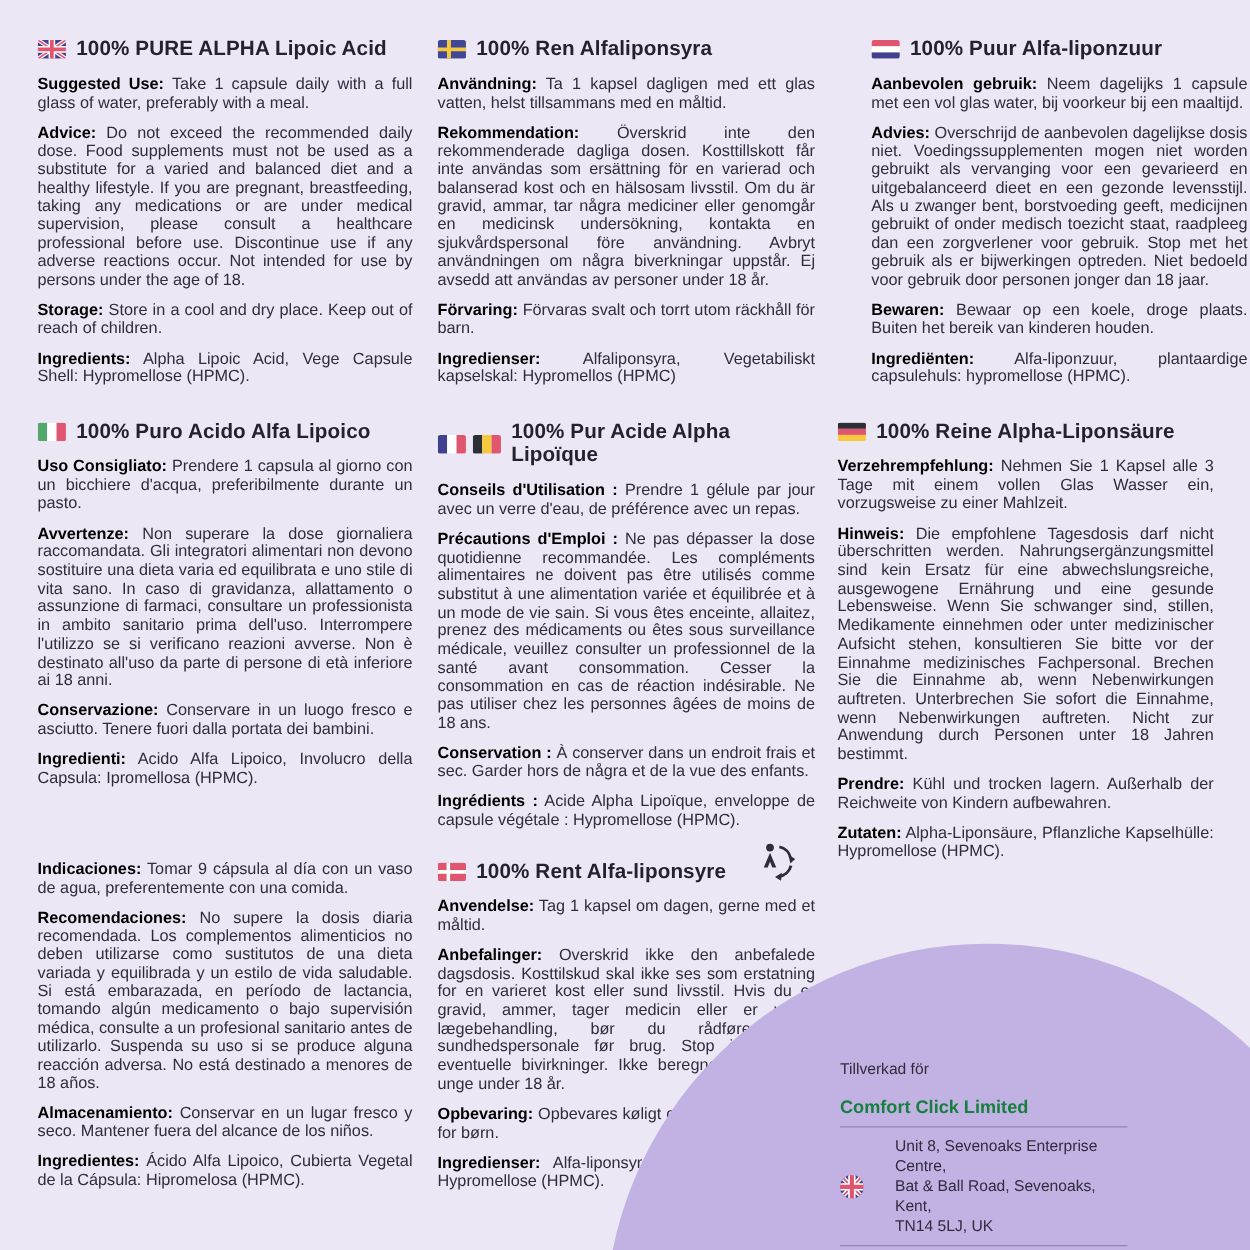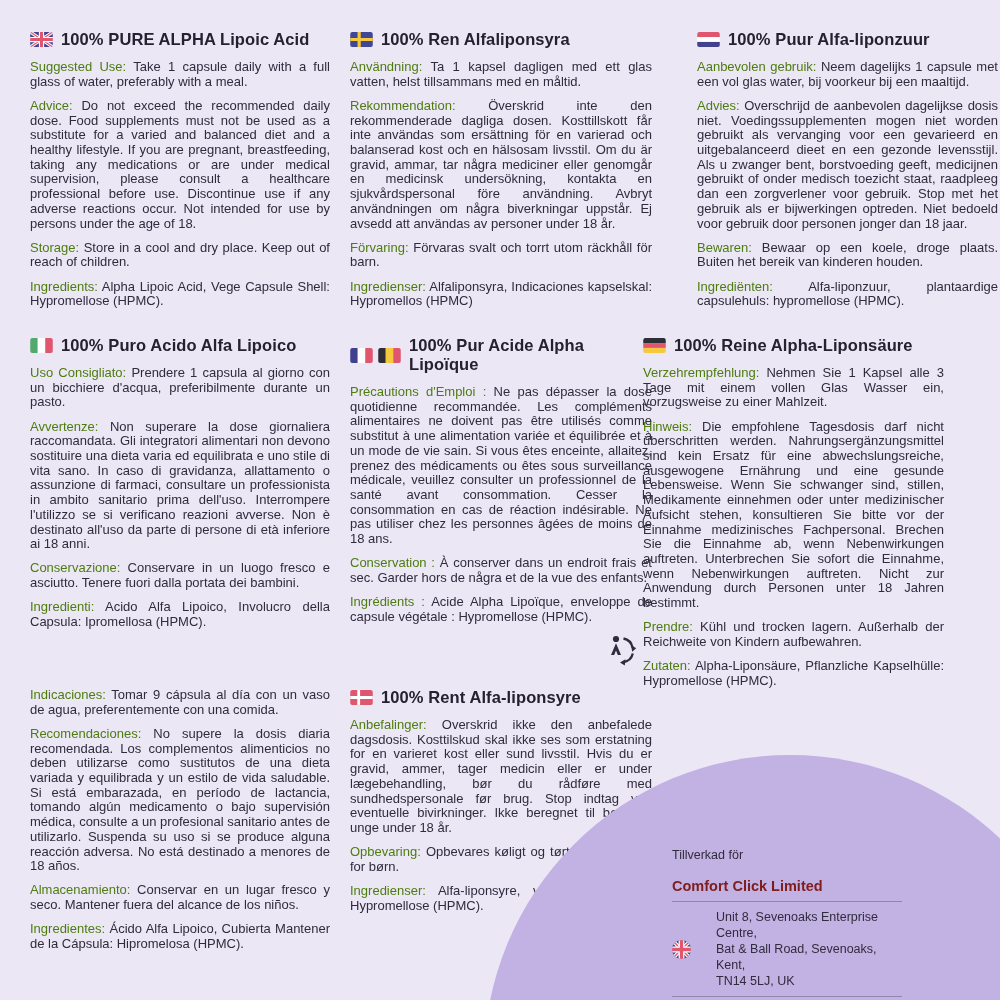--- a/index.html
+++ b/index.html
@@ -12,40 +12,40 @@
     font-family:"Liberation Sans","DejaVu Sans",sans-serif;
     -webkit-font-smoothing:antialiased;
   }
   .sec{position:absolute;}
   .sec-head{display:flex;align-items:center;gap:8px;margin-bottom:11px;}
   .flags{display:inline-flex;gap:5px;align-items:center;}
   .flag{display:inline-flex;overflow:hidden;border-radius:2.5px;line-height:0;}
   .flag svg{display:block;}
   .sec-title{font-size:16.5px;font-weight:bold;margin:0;letter-spacing:.1px;color:#262130;}
   .para{margin:0 0 9.5px 0;font-size:13px;line-height:14.7px;text-align:justify;}
-  .para b{font-weight:normal;color:#4d7c0f;}
+  .para b{font-weight:bold;color:#000000;}
   .triman{display:flex;justify-content:flex-end;padding-right:14px;margin-top:0;}
 
   
   .sec-en{left:30px;top:30px;width:300px;}
   .sec-sv{left:350px;top:30px;width:302px;}
   .sec-nl{left:670px;top:30px;width:301px;margin-left:27px;}
   .sec-it{left:30px;top:336px;width:300px;}
   .sec-fr{left:350px;top:336px;width:302px;z-index:1;}
-  .sec-de{left:643px;top:336px;width:301px;}
+  .sec-de{left:670px;top:336px;width:301px;}
   .sec-es{left:30px;top:688px;width:300px;}
   .sec-da{left:350px;top:688px;width:302px;z-index:1;}
 
   .circle{
     position:absolute;left:484px;top:755px;width:612px;height:612px;
     border-radius:50%;background:var(--circle);z-index:2;
   }
   .mfr{position:absolute;left:672px;top:848px;width:230px;z-index:3;}
   .made-for{font-size:12.5px;margin-bottom:16px;}
-  .company{font-size:14.5px;font-weight:bold;color:#7f1d1d;margin-bottom:7px;}
+  .company{font-size:14.5px;font-weight:bold;color:#15803d;margin-bottom:7px;}
   .mfr-div{height:1px;background:var(--divider);}
   .addr-row{display:flex;align-items:center;gap:25px;padding:7px 0;}
   .mfr-icon{display:inline-flex;line-height:0;flex:0 0 auto;}
   .addr-text{font-size:12.5px;line-height:16px;}
 </style>
 </head>
 <body>
 
 <div class="root">
 
@@ -82,21 +82,21 @@
                 <path d="M0 8 H24" stroke="#F6C83D" stroke-width="3.4"></path>
               </svg>
             </span>
           </span>
         <h2 class="sec-title">100% Ren Alfaliponsyra</h2>
       </header>
       <div class="paras">
           <p class="para"><b>Användning:</b> <span>Ta 1 kapsel dagligen med ett glas vatten, helst tillsammans med en måltid.</span></p>
           <p class="para"><b>Rekommendation:</b> <span>Överskrid inte den rekommenderade dagliga dosen. Kosttillskott får inte användas som ersättning för en varierad och balanserad kost och en hälsosam livsstil. Om du är gravid, ammar, tar några mediciner eller genomgår en medicinsk undersökning, kontakta en sjukvårdspersonal före användning. Avbryt användningen om några biverkningar uppstår. Ej avsedd att användas av personer under 18 år.</span></p>
           <p class="para"><b>Förvaring:</b> <span>Förvaras svalt och torrt utom räckhåll för barn.</span></p>
-          <p class="para"><b>Ingredienser:</b> <span>Alfaliponsyra, Indicaciones kapselskal: Hypromellos (HPMC)</span></p>
+          <p class="para"><b>Ingredienser:</b> <span>Alfaliponsyra, Vegetabiliskt kapselskal: Hypromellos (HPMC)</span></p>
         </div>
     </section>
       <section class="sec sec-nl">
       <header class="sec-head">
         <span class="flags">
             <span class="flag">
               <svg width="23" height="15" viewBox="0 0 24 16">
                 <rect width="24" height="5.4" fill="#E0566F"></rect>
                 <rect y="5.4" width="24" height="5.2" fill="#fff"></rect>
                 <rect y="10.6" width="24" height="5.4" fill="#41418E"></rect>
@@ -146,20 +146,21 @@
               <svg width="23" height="15" viewBox="0 0 24 16">
                 <rect width="8" height="16" fill="#2E2E36"></rect>
                 <rect x="8" width="8" height="16" fill="#F6C83D"></rect>
                 <rect x="16" width="8" height="16" fill="#E0566F"></rect>
               </svg>
             </span>
           </span>
         <h2 class="sec-title">100% Pur Acide Alpha Lipoïque</h2>
       </header>
       <div class="paras">
+          <p class="para"><b>Conseils d'Utilisation :</b> <span>Prendre 1 gélule par jour avec un verre d'eau, de préférence avec un repas.</span></p>
           <p class="para"><b>Précautions d'Emploi :</b> <span>Ne pas dépasser la dose quotidienne recommandée. Les compléments alimentaires ne doivent pas être utilisés comme substitut à une alimentation variée et équilibrée et à un mode de vie sain. Si vous êtes enceinte, allaitez, prenez des médicaments ou êtes sous surveillance médicale, veuillez consulter un professionnel de la santé avant consommation. Cesser la consommation en cas de réaction indésirable. Ne pas utiliser chez les personnes âgées de moins de 18 ans.</span></p>
           <p class="para"><b>Conservation :</b> <span>À conserver dans un endroit frais et sec. Garder hors de några et de la vue des enfants.</span></p>
           <p class="para"><b>Ingrédients :</b> <span>Acide Alpha Lipoïque, enveloppe de capsule végétale : Hypromellose (HPMC).</span></p>
           <div class="triman">
             <svg width="34" height="32" viewBox="0 0 34 32">
               <g fill="#302B3D" stroke="none">
                 <circle cx="12" cy="5" r="3.1"></circle>
                 <path d="M12 9.2 L7 21 L10.2 21 L12 16.4 L13.8 21 L17 21 Z"></path>
               </g>
               <g fill="none" stroke="#302B3D" stroke-width="2.3">
@@ -192,37 +193,38 @@
           <p class="para"><b>Hinweis:</b> <span>Die empfohlene Tagesdosis darf nicht überschritten werden. Nahrungsergänzungsmittel sind kein Ersatz für eine abwechslungsreiche, ausgewogene Ernährung und eine gesunde Lebensweise. Wenn Sie schwanger sind, stillen, Medikamente einnehmen oder unter medizinischer Aufsicht stehen, konsultieren Sie bitte vor der Einnahme medizinisches Fachpersonal. Brechen Sie die Einnahme ab, wenn Nebenwirkungen auftreten. Unterbrechen Sie sofort die Einnahme, wenn Nebenwirkungen auftreten. Nicht zur Anwendung durch Personen unter 18 Jahren bestimmt.</span></p>
           <p class="para"><b>Prendre:</b> <span>Kühl und trocken lagern. Außerhalb der Reichweite von Kindern aufbewahren.</span></p>
           <p class="para"><b>Zutaten:</b> <span>Alpha-Liponsäure, Pflanzliche Kapselhülle: Hypromellose (HPMC).</span></p>
         </div>
     </section>
       <section class="sec sec-es">
       <div class="paras">
           <p class="para"><b>Indicaciones:</b> <span>Tomar 9 cápsula al día con un vaso de agua, preferentemente con una comida.</span></p>
           <p class="para"><b>Recomendaciones:</b> <span>No supere la dosis diaria recomendada. Los complementos alimenticios no deben utilizarse como sustitutos de una dieta variada y equilibrada y un estilo de vida saludable. Si está embarazada, en período de lactancia, tomando algún medicamento o bajo supervisión médica, consulte a un profesional sanitario antes de utilizarlo. Suspenda su uso si se produce alguna reacción adversa. No está destinado a menores de 18 años.</span></p>
           <p class="para"><b>Almacenamiento:</b> <span>Conservar en un lugar fresco y seco. Mantener fuera del alcance de los niños.</span></p>
-          <p class="para"><b>Ingredientes:</b> <span>Ácido Alfa Lipoico, Cubierta Mantener de la Cápsula: Hipromelosa (HPMC).</span></p>
+          <p class="para"><b>Ingredientes:</b> <span>Ácido Alfa Lipoico, Cubierta Vegetal de la Cápsula: Hipromelosa (HPMC).</span></p>
         </div>
     </section>
       <section class="sec sec-da">
       <header class="sec-head">
         <span class="flags">
             <span class="flag">
               <svg width="23" height="15" viewBox="0 0 24 16">
                 <rect width="24" height="16" fill="#E0566F"></rect>
                 <path d="M9 0 V16" stroke="#fff" stroke-width="3"></path>
                 <path d="M0 8 H24" stroke="#fff" stroke-width="3"></path>
               </svg>
             </span>
           </span>
         <h2 class="sec-title">100% Rent Alfa-liponsyre</h2>
       </header>
       <div class="paras">
+          <p class="para"><b>Anvendelse:</b> <span>Tag 1 kapsel om dagen, gerne med et måltid.</span></p>
           <p class="para"><b>Anbefalinger:</b> <span>Overskrid ikke den anbefalede dagsdosis. Kosttilskud skal ikke ses som erstatning for en varieret kost eller sund livsstil. Hvis du er gravid, ammer, tager medicin eller er under lægebehandling, bør du rådføre med sundhedspersonale før brug. Stop indtag ved eventuelle bivirkninger. Ikke beregnet til børn og unge under 18 år.</span></p>
           <p class="para"><b>Opbevaring:</b> <span>Opbevares køligt og tørt, utilgængeligt for børn.</span></p>
           <p class="para"><b>Ingredienser:</b> <span>Alfa-liponsyre, vegetabilsk kapsel: Hypromellose (HPMC).</span></p>
         </div>
     </section>
     </div>
 
   <div class="circle"></div>
 
   <div class="mfr">

